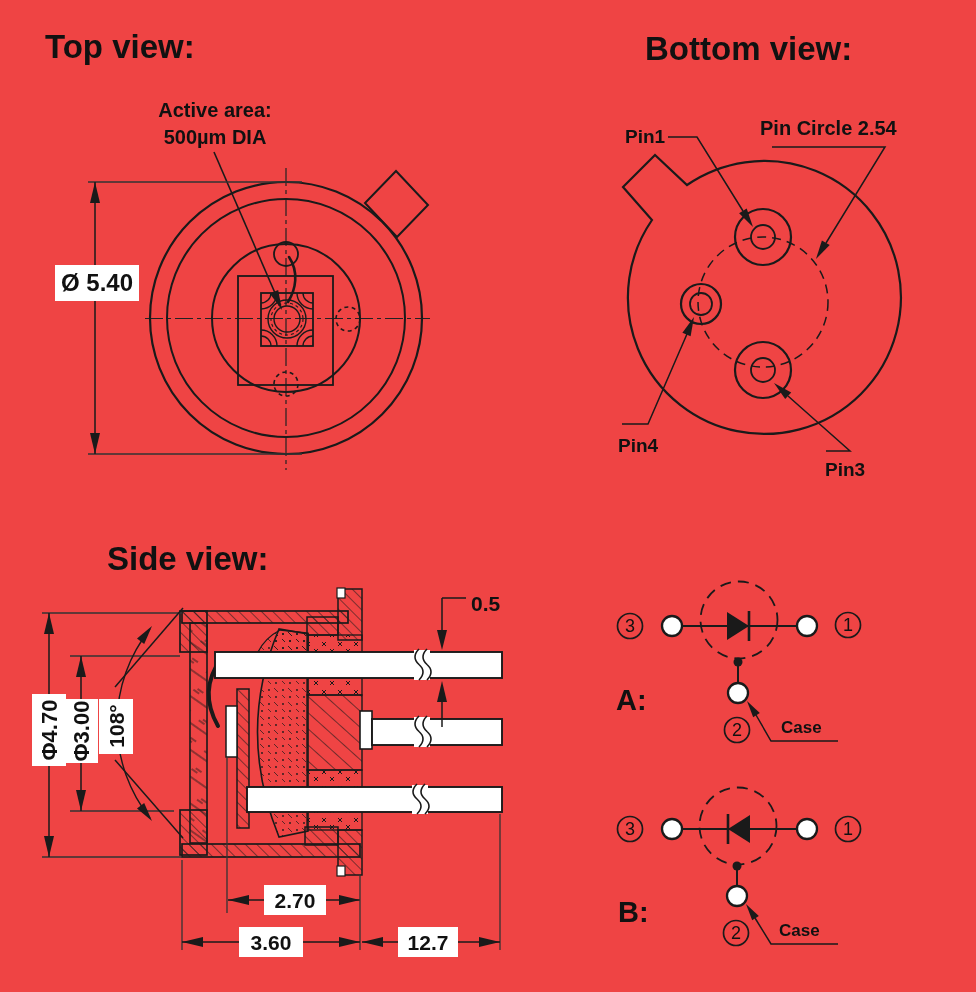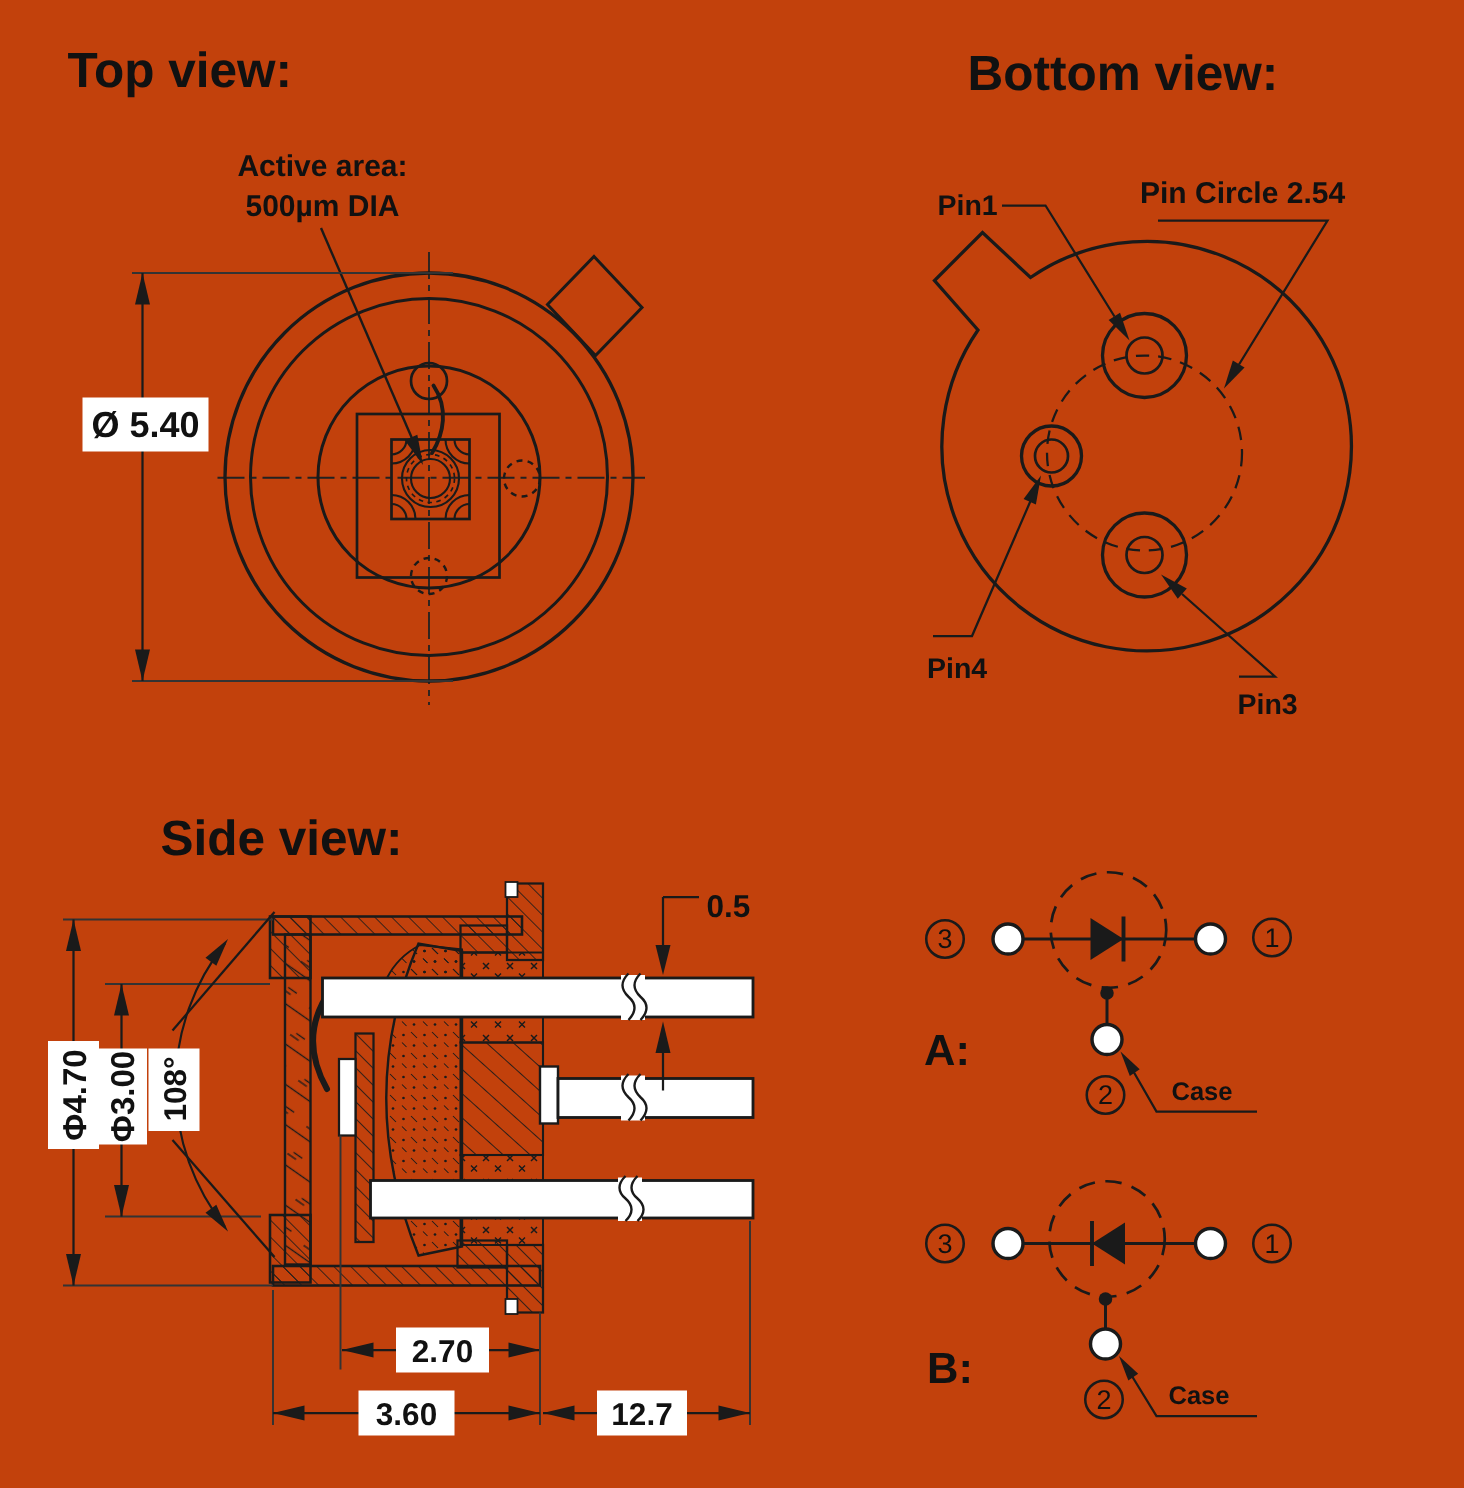--- a/index.html
+++ b/index.html
@@ -1,16 +1,16 @@
 <!DOCTYPE html>
 <html><head>
 <meta charset="utf-8">
 <style>
   html,body{margin:0;padding:0;background:#ffffff;}
-  .canvas{position:relative;width:976px;height:992px;background:#c2410c;overflow:hidden;
+  .canvas{position:relative;width:976px;height:992px;background:#ef4444;overflow:hidden;
           font-family:"Liberation Sans", sans-serif;}
   svg text{font-family:"Liberation Sans", sans-serif;fill:#111;}
   .title{font-size:33px;font-weight:700;}
   .dim{font-size:22px;font-weight:700;}
   .dimsmall{font-size:21px;font-weight:700;}
   .lbl{font-size:19px;font-weight:700;}
   .lbl20{font-size:20px;font-weight:700;}
   .case{font-size:17px;font-weight:700;}
   .ab{font-size:29px;font-weight:700;}
   .circnum{font-size:18px;font-weight:400;}

